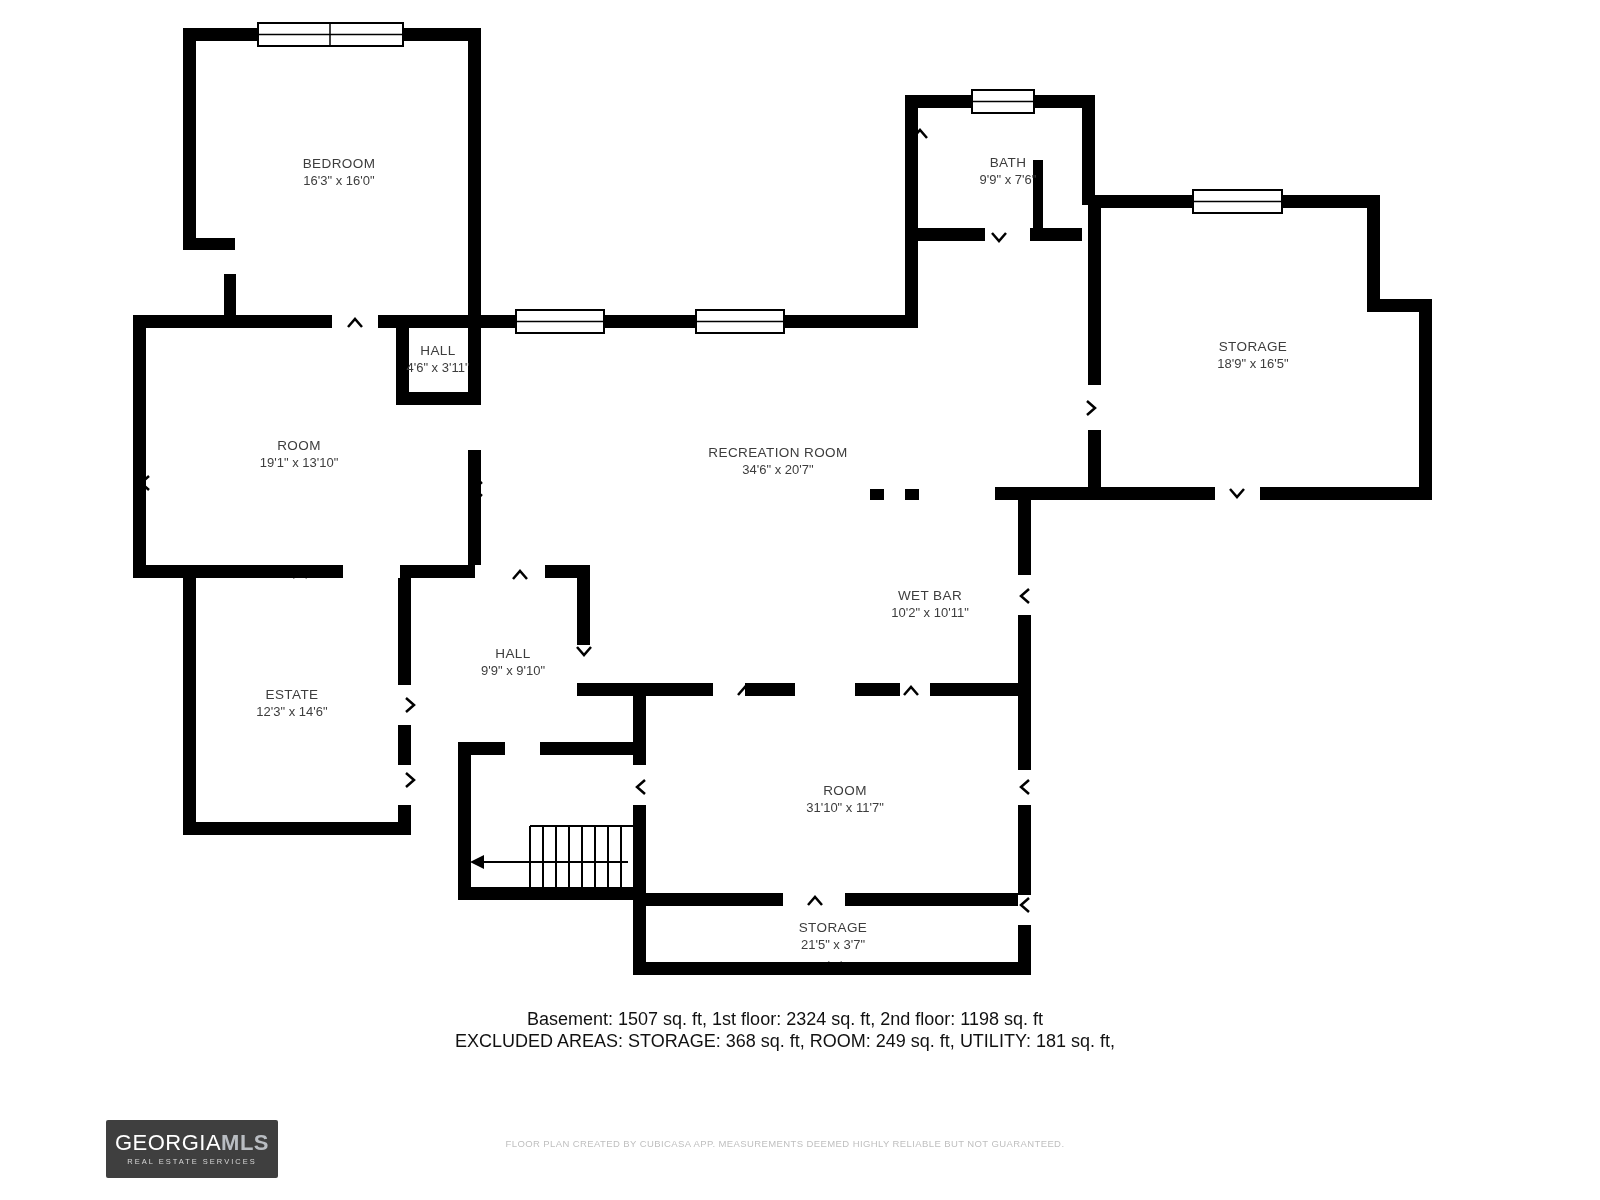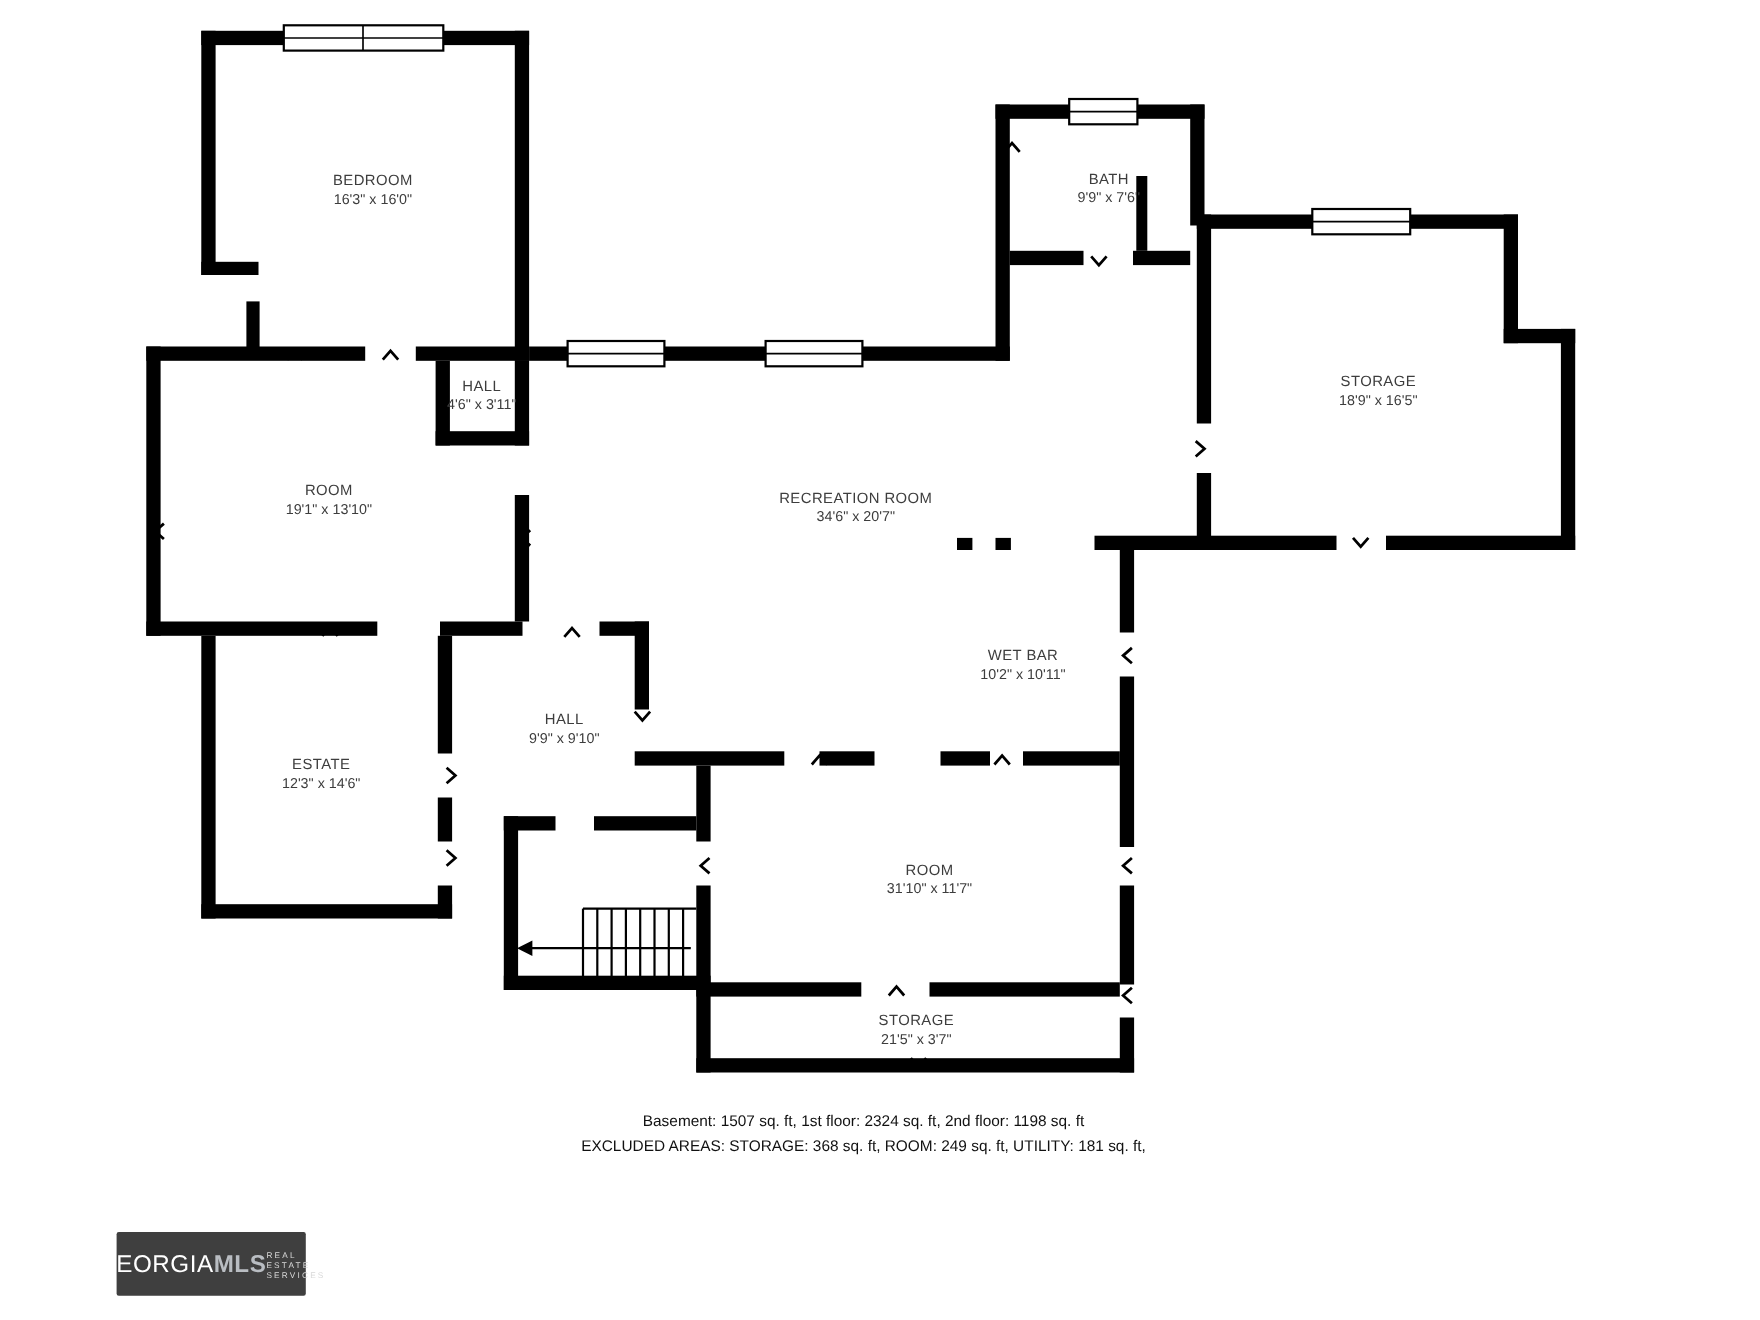--- a/index.html
+++ b/index.html
@@ -16,28 +16,28 @@
   .room-label {
     position:absolute; transform:translateX(-50%); text-align:center;
     color:#3d3d3d; white-space:nowrap;
   }
   .room-name { font-size:13.5px; letter-spacing:0.4px; }
   .room-dims { font-size:13px; margin-top:2px; }
   .summary {
     position:absolute; left:0; top:1008px; width:1570px; text-align:center; color:#111111;
   }
   .summary .total { font-size:18px; font-weight:bold; margin-bottom:5px; }
-  .summary .line { font-size:14px; line-height:22px; }
+  .summary .line { font-size:18px; line-height:22px; }
   .disclaimer {
     position:absolute; left:0; top:1138px; width:1570px; text-align:center;
     font-size:9.5px; letter-spacing:0.4px; color:#bfbfbf;
   }
   .logo {
     position:absolute; left:106px; top:1120px; width:172px; height:58px;
-    background:#3f3f3f; border-radius:2px; display:flex; 
+    background:#3f3f3f; border-radius:2px; display:flex; flex-direction:column;
     align-items:center; justify-content:center;
   }
   .logo-brand { font-size:22px; line-height:22px; letter-spacing:0.5px; color:#ffffff; }
   .logo-brand .secondary { color:#b9bdc2; font-weight:bold; }
   .logo-tagline { font-size:7.5px; letter-spacing:2px; color:#d8d8d8; margin-top:3px; }
 </style>
 </head>
 <body>
 
 <div class="canvas">
@@ -214,19 +214,20 @@
   <div class="room-label" style="left:833px;  top:920px;">
     <div class="room-name">STORAGE</div>
     <div class="room-dims">21'5" x 3'7"</div>
   </div>
 
   <div class="summary">
     <div class="line">Basement: 1507 sq. ft, 1st floor: 2324 sq. ft, 2nd floor: 1198 sq. ft</div>
     <div class="line">EXCLUDED AREAS: STORAGE: 368 sq. ft, ROOM: 249 sq. ft, UTILITY: 181 sq. ft,</div>
   </div>
 
+  <div class="disclaimer">FLOOR PLAN CREATED BY CUBICASA APP. MEASUREMENTS DEEMED HIGHLY RELIABLE BUT NOT GUARANTEED.</div>
 
   <div class="logo">
     <div class="logo-brand"><span>GEORGIA</span><span class="secondary">MLS</span></div>
     <div class="logo-tagline">REAL ESTATE SERVICES</div>
   </div>
 
 </div>
 
 </body></html>

